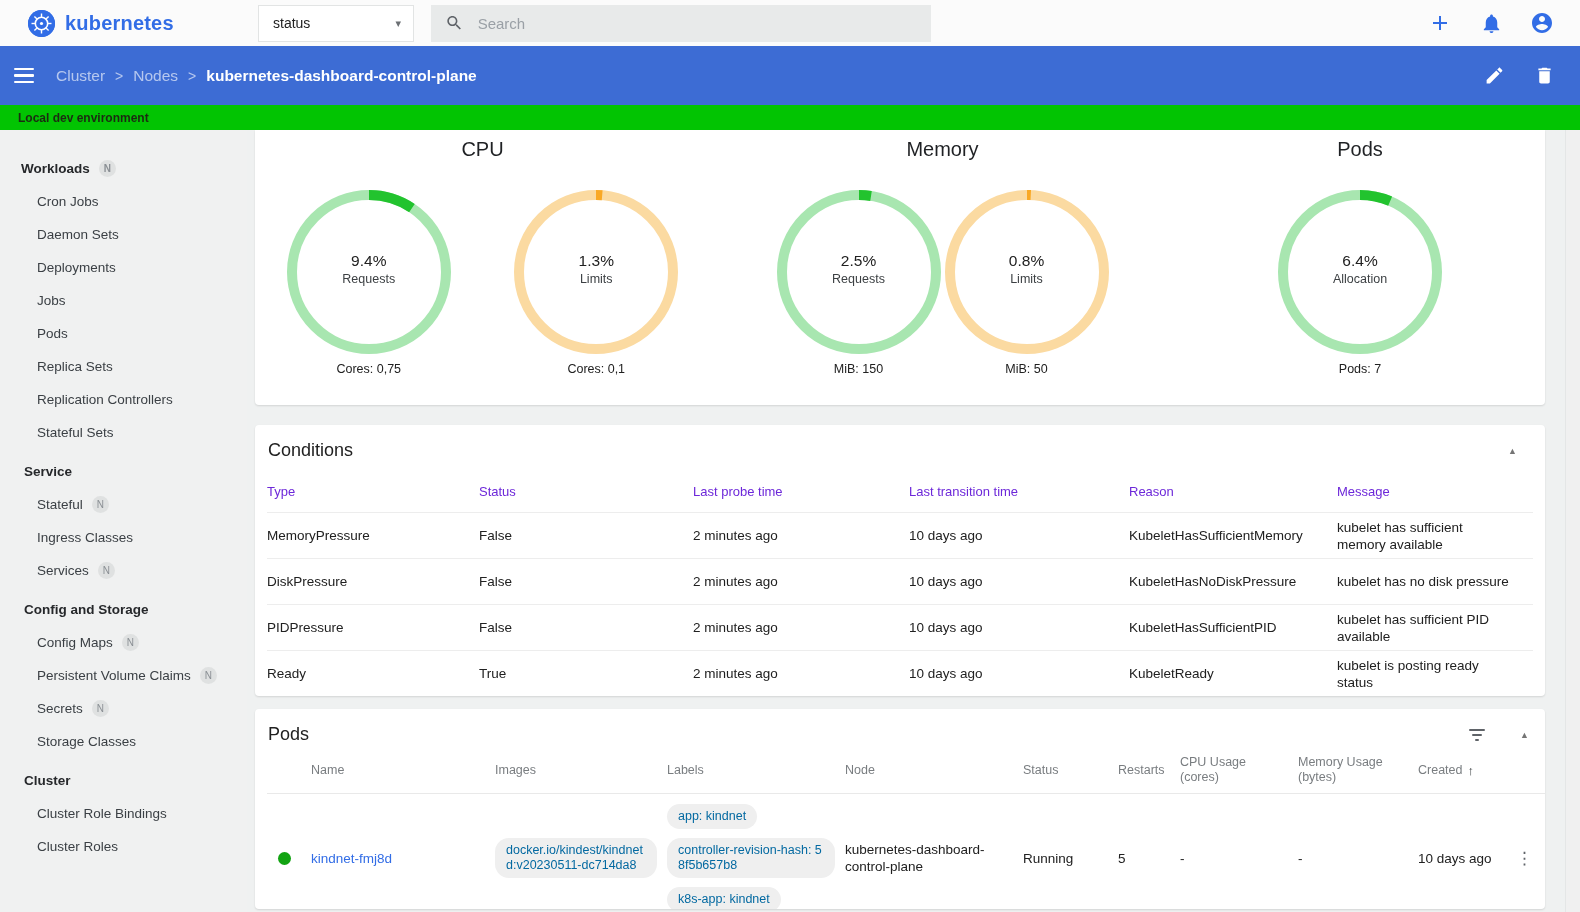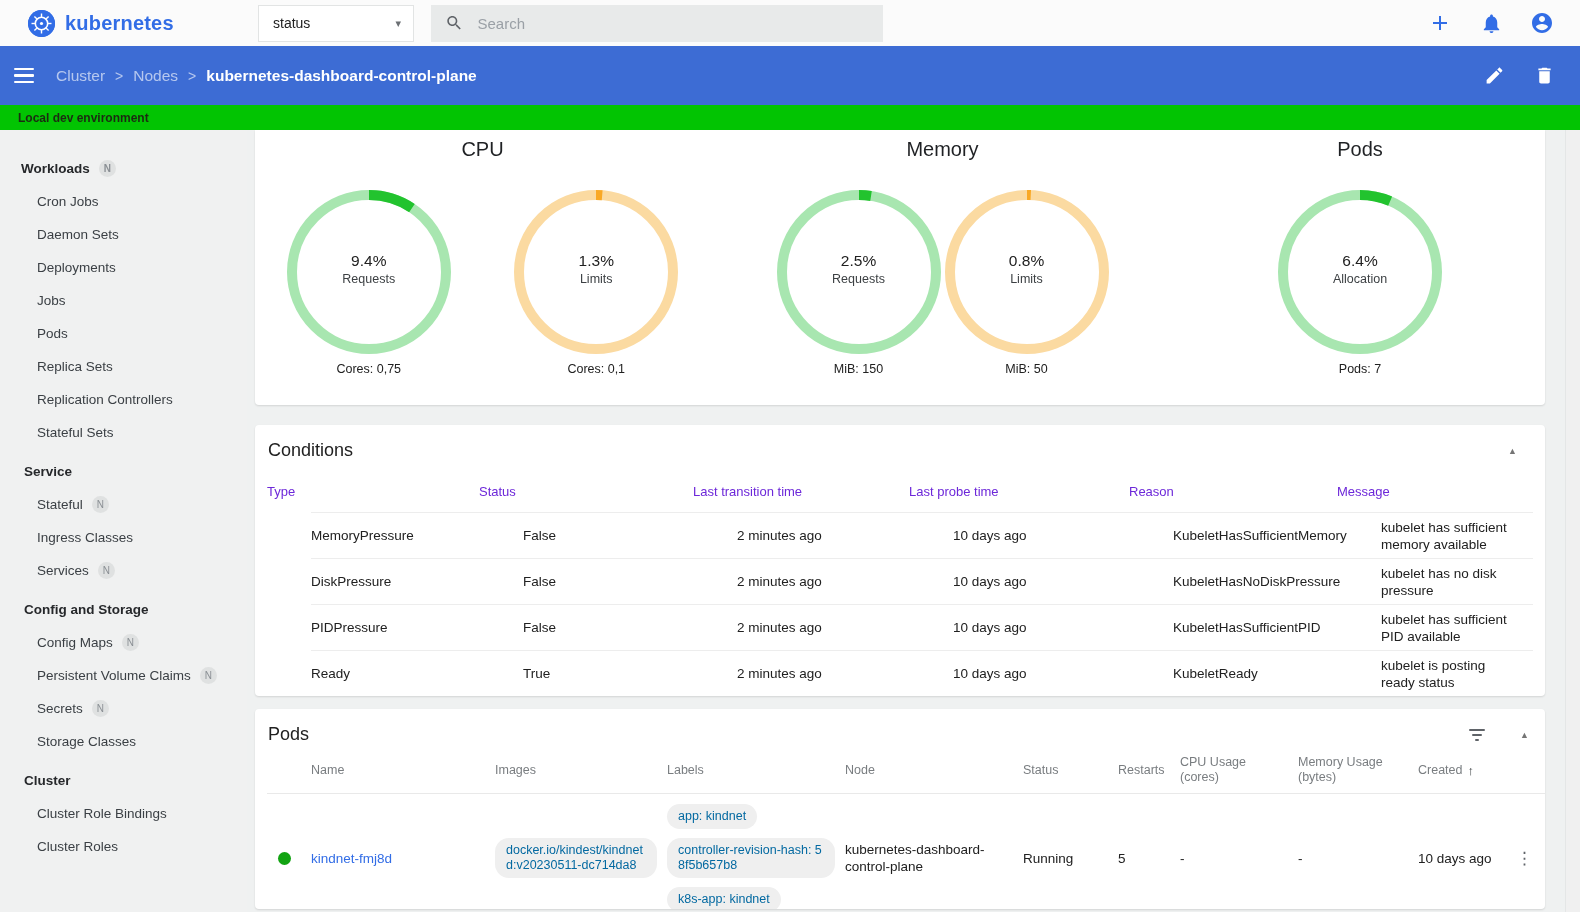--- a/index.html
+++ b/index.html
@@ -6,21 +6,21 @@
   html,body { width:1580px; height:912px; overflow:hidden; }
   body { font-family:"Liberation Sans", sans-serif; background:#eff1f1; color:#212121; }
 
   
   .topbar { height:46px; background:#fbfbfb; display:flex; align-items:center; position:relative; }
   .brand { display:flex; align-items:center; gap:10px; padding-left:28px; width:258px; cursor:pointer; }
   .logo-circle { width:27px; height:27px; border-radius:50%; background:#326de6; display:flex; align-items:center; justify-content:center; }
   .logo-text { font-size:20px; font-weight:bold; color:#326de6; letter-spacing:0.2px; }
   .ns-select { width:156px; height:37px; background:#fff; border:1px solid #e2e4e4; display:flex; align-items:center; justify-content:space-between; padding:0 12px 0 14px; font-size:14px; color:#212121; cursor:pointer; }
   .ns-caret { color:#6b6f73; font-size:11px; }
-  .searchbar { margin-left:17px; width:452px; height:37px; background:#e8eaea; display:flex; align-items:center; gap:14px; padding:0 14px; }
+  .searchbar { margin-left:17px; width:500px; height:37px; background:#e8eaea; display:flex; align-items:center; gap:14px; padding:0 14px; }
   .searchbar input { border:none; outline:none; background:transparent; font-size:15px; color:#212121; width:100%; font-family:"Liberation Sans",sans-serif; }
   .searchbar input::placeholder { color:#9aa0a6; }
   .top-actions { margin-left:auto; display:flex; align-items:center; gap:27px; padding-right:26px; }
   .icon-btn { width:24px; height:24px; display:flex; align-items:center; justify-content:center; cursor:pointer; }
 
   
   .bluebar { height:59px; background:#3d6cd4; display:flex; align-items:center; color:#fff; padding:0 24px 0 14px; }
   .hamburger { width:24px; height:24px; display:flex; flex-direction:column; justify-content:center; gap:4px; margin-right:18px; cursor:pointer; }
   .hamburger span { display:block; width:20px; height:2.5px; background:#fff; border-radius:1px; }
   .crumbs { display:flex; align-items:center; gap:10px; font-size:15.5px; }
@@ -69,21 +69,21 @@
   .card-head-actions { margin-left:auto; display:flex; align-items:center; gap:34px; padding-right:10px; }
   .collapse-caret { font-size:9px; color:#757575; cursor:pointer; }
   .filter-icon { display:flex; flex-direction:column; gap:3px; align-items:center; cursor:pointer; width:18px; }
   .filter-icon span { height:2px; background:#5f6368; border-radius:1px; display:block; }
   .filter-icon span:nth-child(1){ width:16px; } .filter-icon span:nth-child(2){ width:10px; } .filter-icon span:nth-child(3){ width:4px; }
 
   
   .cond-grid { display:grid; grid-template-columns:212px 214px 216px 220px 208px 1fr; }
   .cond-headrow { margin-top:10px; }
   .cond-hcell { font-size:13px; color:#6d28d9; padding:13px 12px 13px 0; }
-  .cond-row { border-top:1px solid #ededed;margin-left:44px; }
+  .cond-row { border-top:1px solid #ededed; }
   .cond-cell { font-size:13.5px; color:#212121; line-height:17px; min-height:45px; display:flex; align-items:center; padding-right:18px; }
 
   
   .pods-grid { display:grid; grid-template-columns:44px 184px 172px 178px 178px 95px 62px 118px 120px 98px 1fr; }
   .pods-hcell { font-size:12.5px; color:#797d80; min-height:46px; display:flex; align-items:center; padding:4px 10px 4px 0; line-height:15px; }
   .pods-headrow { margin-top:2px; }
   .pods-row { border-top:1px solid #e9e9e9; }
   .pods-cell { font-size:13.5px; color:#212121; display:flex; align-items:center; padding:10px 10px 10px 0; line-height:17px; }
   .status-dot { width:13px; height:13px; border-radius:50%; margin:0 auto; }
   .pod-link { color:#326de6; cursor:pointer; }
@@ -347,22 +347,22 @@
     <section class="card card-cond">
       <div class="card-head">
         <span class="card-title">Conditions</span>
         <div class="card-head-actions">
           <span class="collapse-caret">▲</span>
         </div>
       </div>
       <div class="cond-grid cond-headrow">
         <div class="cond-hcell">Type</div>
         <div class="cond-hcell">Status</div>
+        <div class="cond-hcell">Last probe time</div>
         <div class="cond-hcell">Last transition time</div>
-        <div class="cond-hcell">Last probe time</div>
         <div class="cond-hcell">Reason</div>
         <div class="cond-hcell">Message</div>
       </div>
       <div class="cond-grid cond-row">
         <div class="cond-cell">MemoryPressure</div>
         <div class="cond-cell">False</div>
         <div class="cond-cell">2 minutes ago</div>
         <div class="cond-cell">10 days ago</div>
         <div class="cond-cell">KubeletHasSufficientMemory</div>
         <div class="cond-cell">kubelet has sufficient memory available</div>

